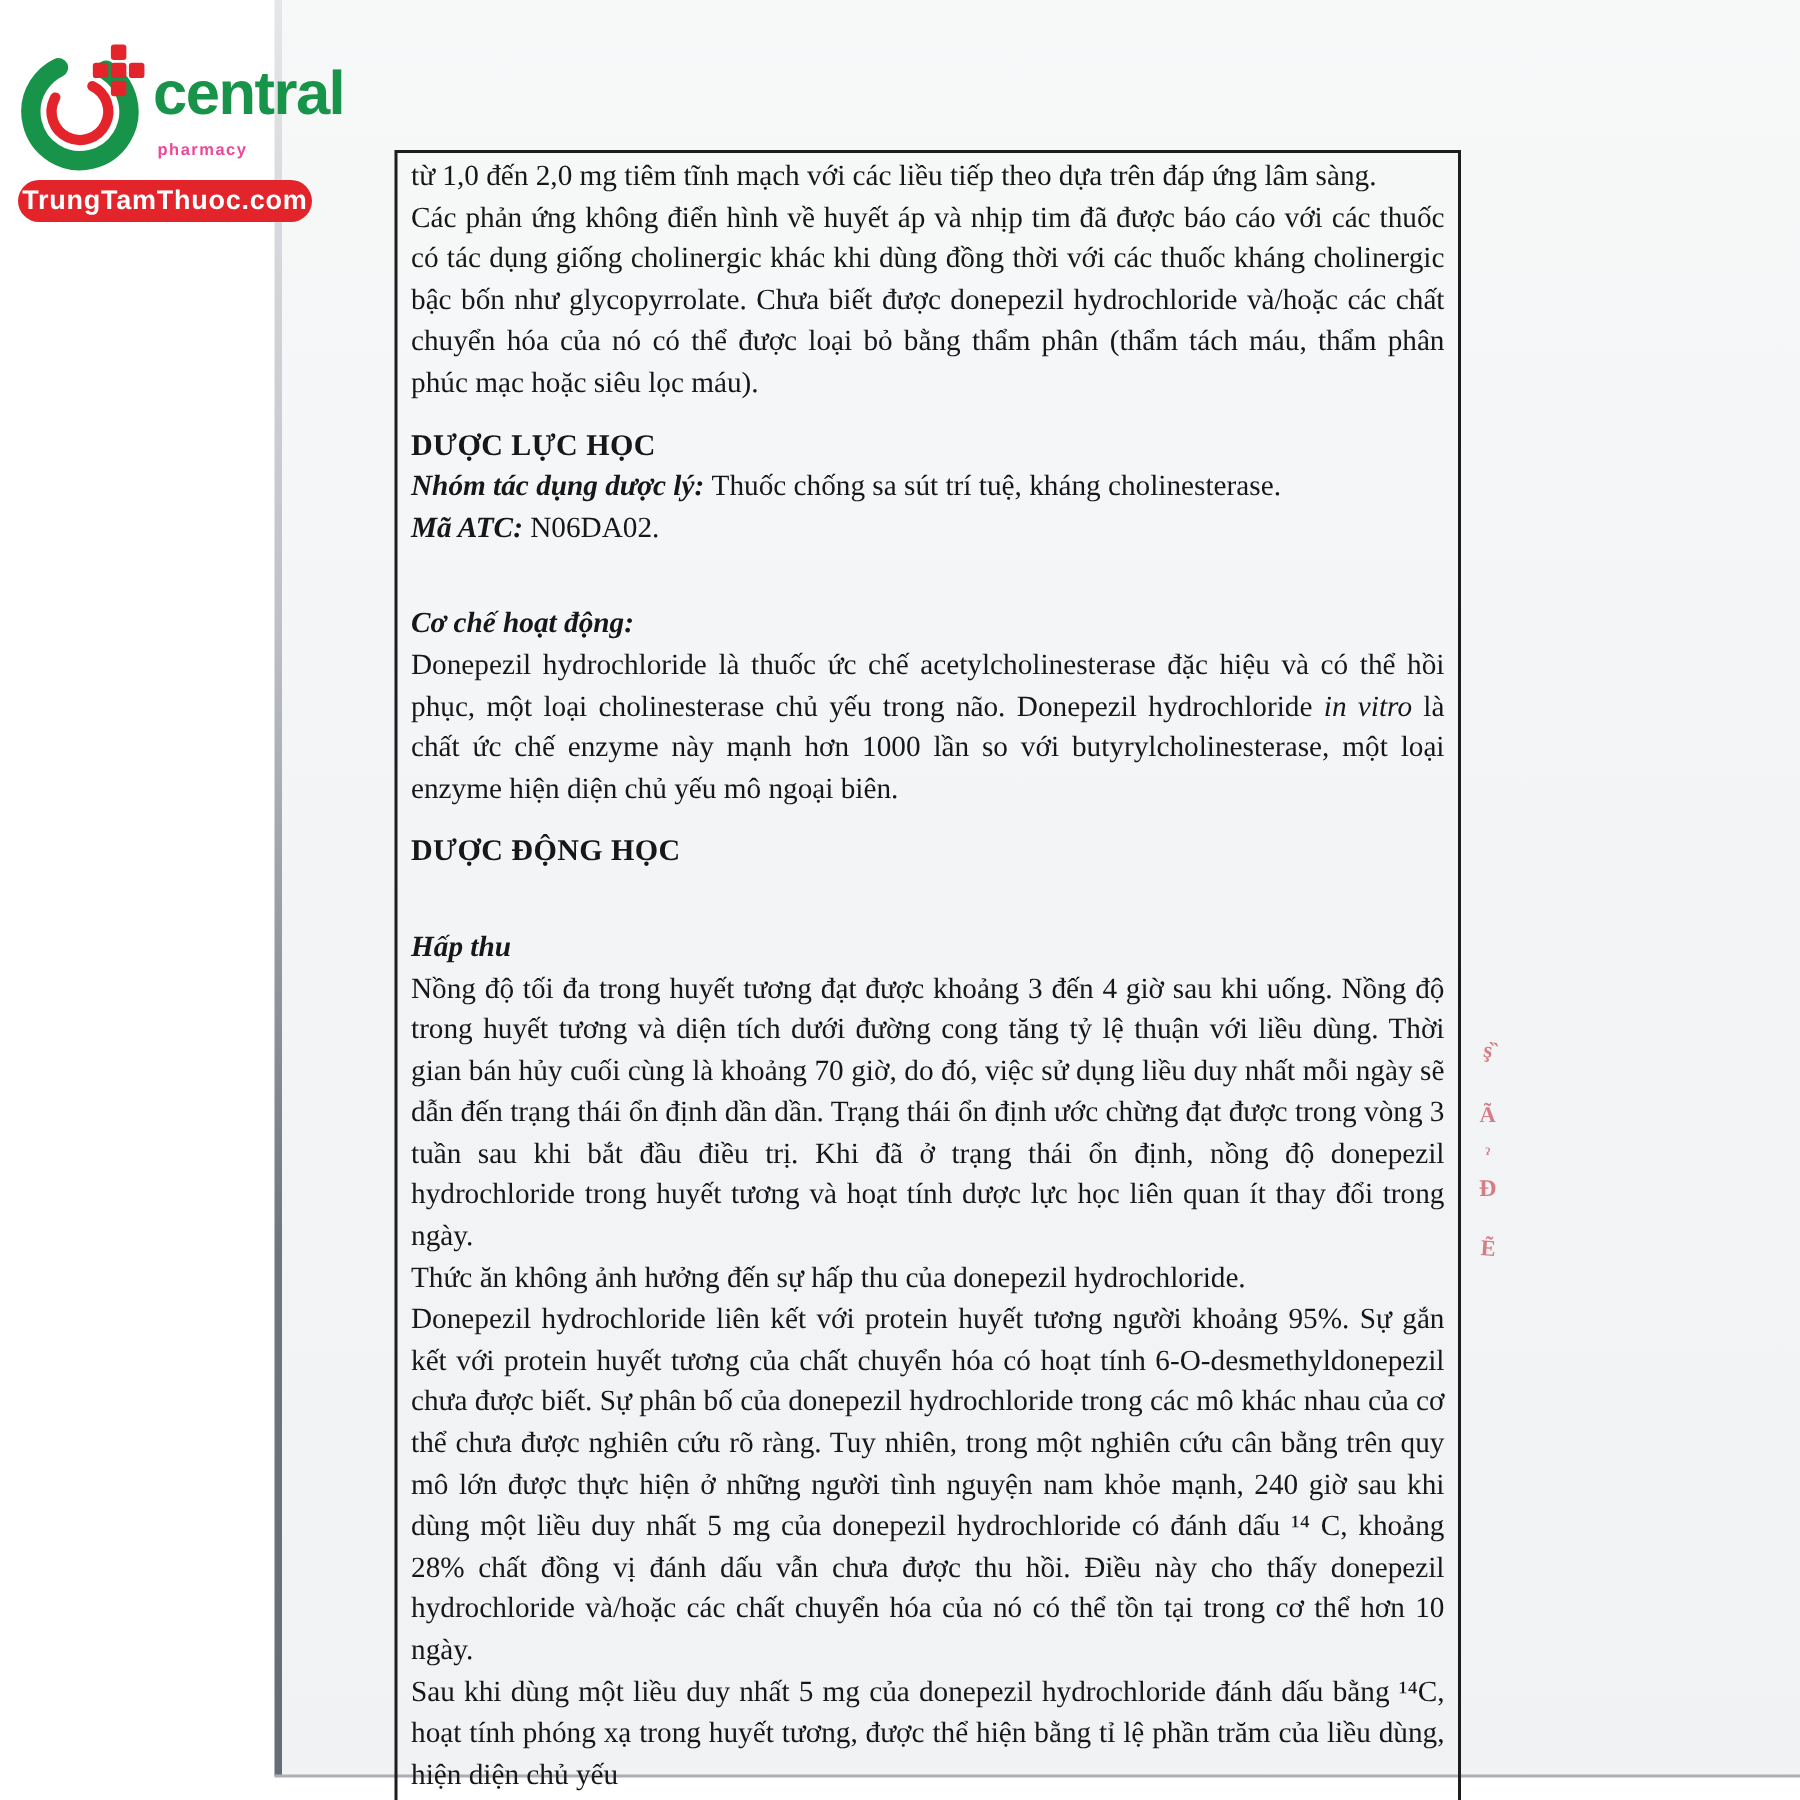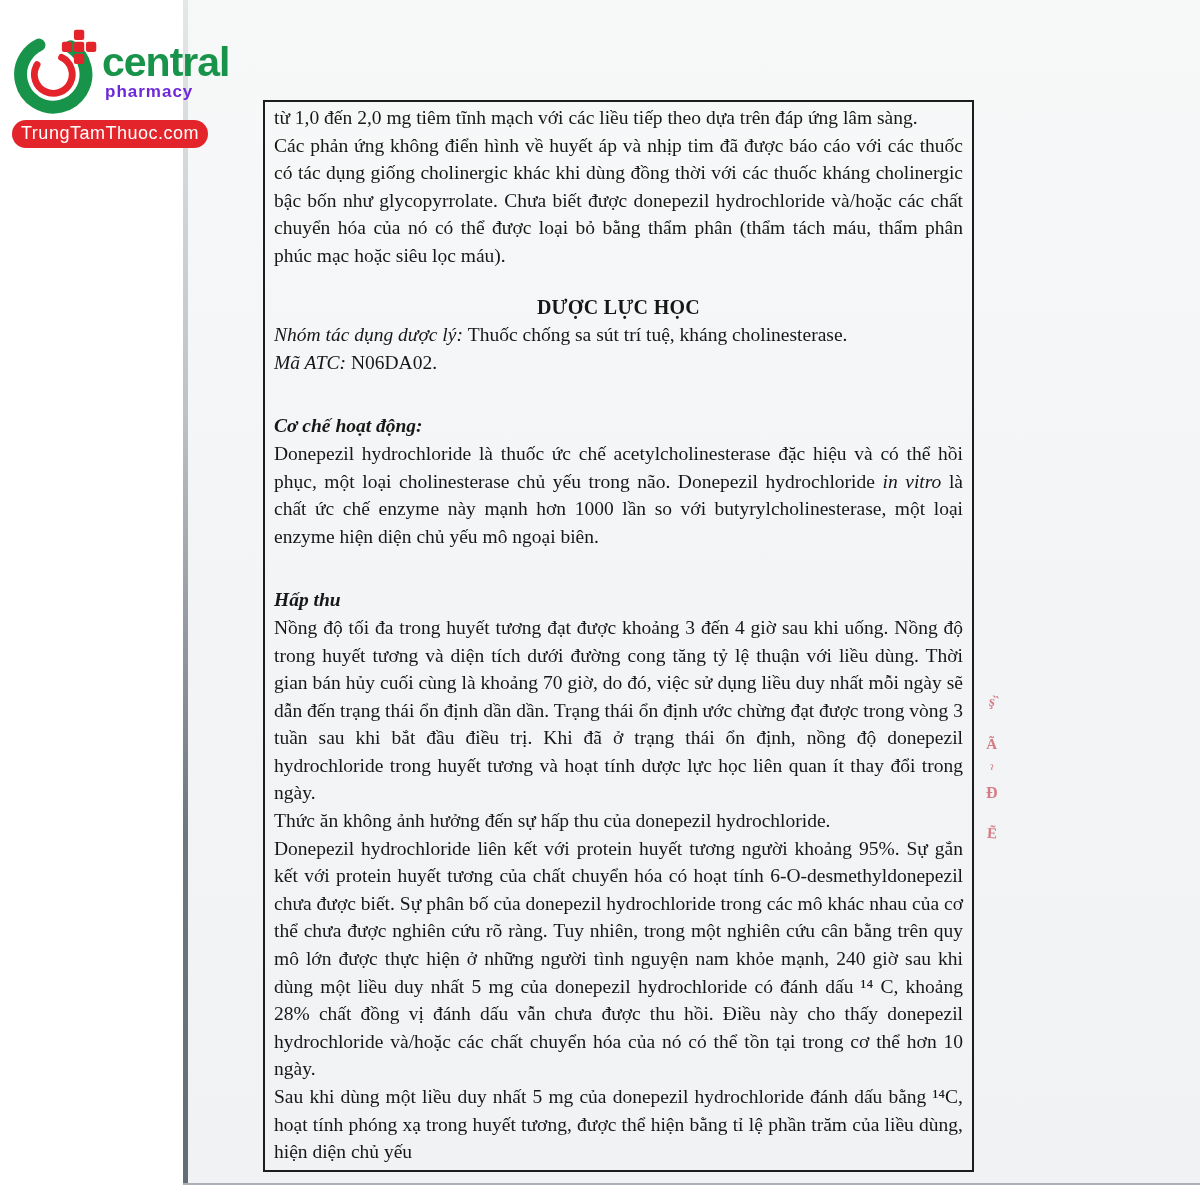--- a/index.html
+++ b/index.html
@@ -20,24 +20,24 @@
   .page-edge-bottom{
     position:absolute;left:183px;top:1183px;width:1017px;height:2px;
     background:#aab0b6;
   }
   
   .logo{position:absolute;left:12px;top:28px;width:215px;}
   .logo-row{display:flex;align-items:flex-start;}
   .logo-icon{width:86px;height:86px;flex:0 0 auto;}
   .logo-texts{margin-left:4px;padding-top:16px;font-family:"Liberation Sans","DejaVu Sans",sans-serif;}
   .logo-brand{font-size:41px;font-weight:bold;color:#18944a;letter-spacing:-1px;line-height:36px;}
-  .logo-sub{font-size:17px;font-weight:bold;color:#6d28d9;letter-spacing:1px;margin-top:2px;padding-left:3px;}
+  .logo-sub{font-size:11px;font-weight:bold;color:#ec4899;letter-spacing:1px;margin-top:14px;padding-left:3px;}
   .logo-badge{
     margin-top:6px;background:#e3242b;color:#ffffff;border-radius:15px;
-    font-family:"Liberation Sans","DejaVu Sans",sans-serif;font-weight:normal;font-size:18px;
+    font-family:"Liberation Sans","DejaVu Sans",sans-serif;font-weight:bold;font-size:18px;
     width:196px;text-align:center;padding:3px 0 4px 0;letter-spacing:0.5px;
   }
   
   .stamp{position:absolute;left:986px;top:694px;display:flex;flex-direction:column;align-items:center;
     color:rgba(196,62,74,0.65);font-family:"Liberation Serif",serif;font-weight:bold;}
   .frag{font-size:15px;line-height:15px;}
   .frag:nth-child(1){margin-bottom:28px;transform:rotate(8deg);}
   .frag:nth-child(2){margin-bottom:10px;}
   .frag:nth-child(3){margin-bottom:8px;font-size:12px;}
   .frag:nth-child(4){margin-bottom:26px;font-size:16px;}
@@ -45,25 +45,25 @@
   
   .doc-box{
     position:absolute;left:263px;top:100px;width:711px;min-height:996px;
     border:2px solid #1d1d1d;box-sizing:border-box;
     padding:2px 9px 4px 9px;
     color:#171717;
   }
   .doc-body{font-size:19.5px;line-height:27.6px;}
   .para{margin:0;text-align:justify;}
   .h{font-weight:bold;font-size:20px;letter-spacing:0.3px;}
-  .h.sp{margin-top:24px;text-align:center;}
+  .h.sp{margin-top:14px;}
   .sub{font-weight:bold;font-style:italic;margin-top:36px;}
   .r-n{font-style:normal;}
   .r-i{font-style:italic;}
-  .r-bi{font-weight:normal;font-style:italic;}
+  .r-bi{font-weight:bold;font-style:italic;}
 </style>
 </head>
 <body>
 
 <div class="page-scan"></div>
 <div class="page-edge-left"></div>
 <div class="page-edge-bottom"></div>
 
 <div class="logo">
   <div class="logo-row">
@@ -96,19 +96,20 @@
 
 <div class="doc-box">
   <div class="doc-body">
       <p class="para"><span class="r-n">từ 1,0 đến 2,0 mg tiêm tĩnh mạch với các liều tiếp theo dựa trên đáp ứng lâm sàng.</span></p>
       <p class="para"><span class="r-n">Các phản ứng không điển hình về huyết áp và nhịp tim đã được báo cáo với các thuốc có tác dụng giống cholinergic khác khi dùng đồng thời với các thuốc kháng cholinergic bậc bốn như glycopyrrolate. Chưa biết được donepezil hydrochloride và/hoặc các chất chuyển hóa của nó có thể được loại bỏ bằng thẩm phân (thẩm tách máu, thẩm phân phúc mạc hoặc siêu lọc máu).</span></p>
       <div class="h sp">DƯỢC LỰC HỌC</div>
       <p class="para"><span class="r-bi">Nhóm tác dụng dược lý: </span><span class="r-n">Thuốc chống sa sút trí tuệ, kháng cholinesterase.</span></p>
       <p class="para"><span class="r-bi">Mã ATC: </span><span class="r-n">N06DA02.</span></p>
       <div class="sub">Cơ chế hoạt động:</div>
       <p class="para"><span class="r-n">Donepezil hydrochloride là thuốc ức chế acetylcholinesterase đặc hiệu và có thể hồi phục, một loại cholinesterase chủ yếu trong não. Donepezil hydrochloride </span><span class="r-i">in vitro</span><span class="r-n"> là chất ức chế enzyme này mạnh hơn 1000 lần so với butyrylcholinesterase, một loại enzyme hiện diện chủ yếu mô ngoại biên.</span></p>
+      <div class="h sp">DƯỢC ĐỘNG HỌC</div>
       <div class="sub">Hấp thu</div>
       <p class="para"><span class="r-n">Nồng độ tối đa trong huyết tương đạt được khoảng 3 đến 4 giờ sau khi uống. Nồng độ trong huyết tương và diện tích dưới đường cong tăng tỷ lệ thuận với liều dùng. Thời gian bán hủy cuối cùng là khoảng 70 giờ, do đó, việc sử dụng liều duy nhất mỗi ngày sẽ dẫn đến trạng thái ổn định dần dần. Trạng thái ổn định ước chừng đạt được trong vòng 3 tuần sau khi bắt đầu điều trị. Khi đã ở trạng thái ổn định, nồng độ donepezil hydrochloride trong huyết tương và hoạt tính dược lực học liên quan ít thay đổi trong ngày.</span></p>
       <p class="para"><span class="r-n">Thức ăn không ảnh hưởng đến sự hấp thu của donepezil hydrochloride.</span></p>
       <p class="para"><span class="r-n">Donepezil hydrochloride liên kết với protein huyết tương người khoảng 95%. Sự gắn kết với protein huyết tương của chất chuyển hóa có hoạt tính 6-O-desmethyldonepezil chưa được biết. Sự phân bố của donepezil hydrochloride trong các mô khác nhau của cơ thể chưa được nghiên cứu rõ ràng. Tuy nhiên, trong một nghiên cứu cân bằng trên quy mô lớn được thực hiện ở những người tình nguyện nam khỏe mạnh, 240 giờ sau khi dùng một liều duy nhất 5 mg của donepezil hydrochloride có đánh dấu ¹⁴ C, khoảng 28% chất đồng vị đánh dấu vẫn chưa được thu hồi. Điều này cho thấy donepezil hydrochloride và/hoặc các chất chuyển hóa của nó có thể tồn tại trong cơ thể hơn 10 ngày.</span></p>
       <p class="para"><span class="r-n">Sau khi dùng một liều duy nhất 5 mg của donepezil hydrochloride đánh dấu bằng ¹⁴C, hoạt tính phóng xạ trong huyết tương, được thể hiện bằng tỉ lệ phần trăm của liều dùng, hiện diện chủ yếu</span></p>
     </div>
 </div>
 
 </body></html>

